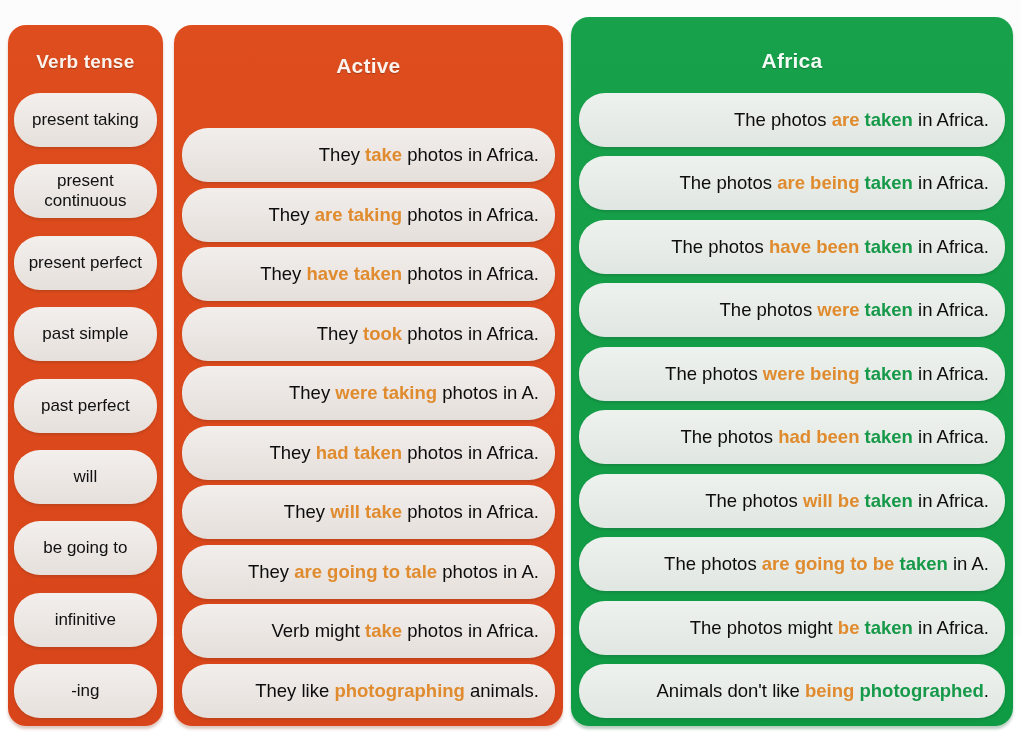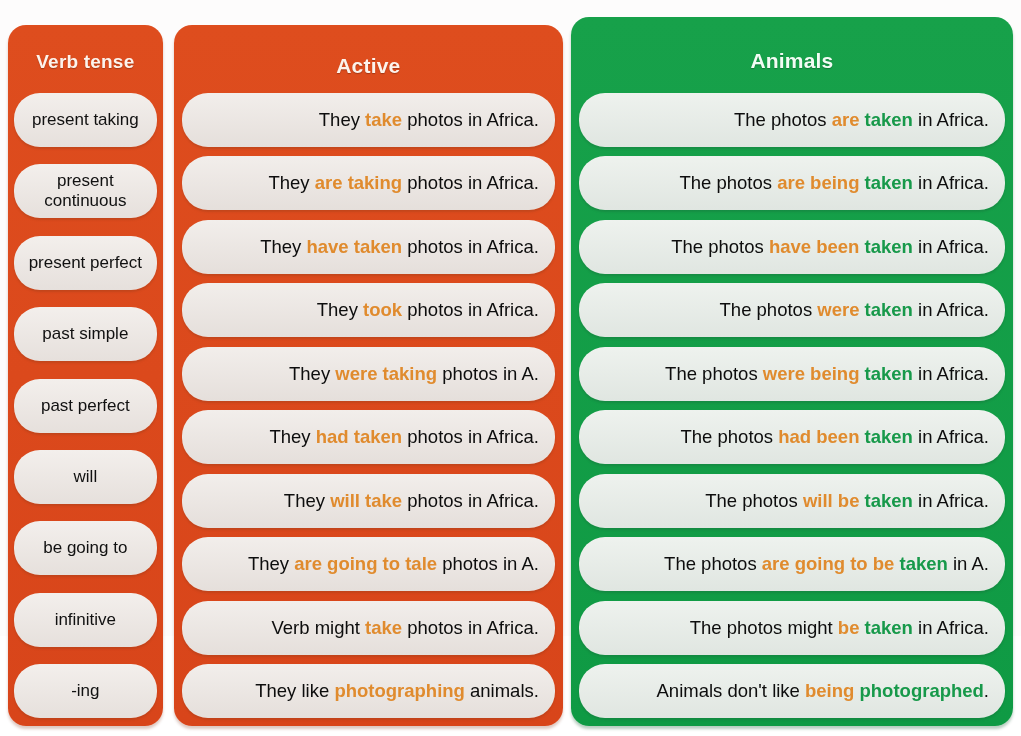--- a/index.html
+++ b/index.html
@@ -52,20 +52,21 @@
   .col-active {
     width: 390px;
     margin-left: 11px;
     margin-top: 8px;
     height: 701px;
     background: #dc4a1c;
     background: linear-gradient(180deg, #de4d1e 0%, #d8451a 100%);
     border-radius: 18px;
     padding: 6px 8px 8px 8px;
     box-shadow: 0 3px 3px rgba(120, 40, 10, 0.25);
+    gap: 35px;
   }
 
   
   .col-passive {
     width: 443px;
     margin-left: 8px;
     margin-top: 0px;
     height: 709px;
     background: #1ba14b;
     background: linear-gradient(180deg, #17a14a 0%, #0f9a44 100%);
@@ -233,21 +234,21 @@
         <div class="pill pill-sentence">
           <span class="sentence-text"><span>Verb might </span><span class="hl-orange">take</span><span> photos in Africa.</span></span>
         </div>
         <div class="pill pill-sentence">
           <span class="sentence-text"><span>They like </span><span class="hl-orange">photographing</span><span> animals.</span></span>
         </div>
       </div>
   </div>
 
   <div class="column col-passive">
-    <div class="col-header">Animals</div>
+    <div class="col-header">Africa</div>
     <div class="rows" id="passive-rows">
         <div class="pill pill-sentence">
           <span class="sentence-text"><span>The photos </span><span class="hl-orange">are</span><span> </span><span class="hl-green">taken</span><span> in Africa.</span></span>
         </div>
         <div class="pill pill-sentence">
           <span class="sentence-text"><span>The photos </span><span class="hl-orange">are being</span><span> </span><span class="hl-green">taken</span><span> in Africa.</span></span>
         </div>
         <div class="pill pill-sentence">
           <span class="sentence-text"><span>The photos </span><span class="hl-orange">have been</span><span> </span><span class="hl-green">taken</span><span> in Africa.</span></span>
         </div>

